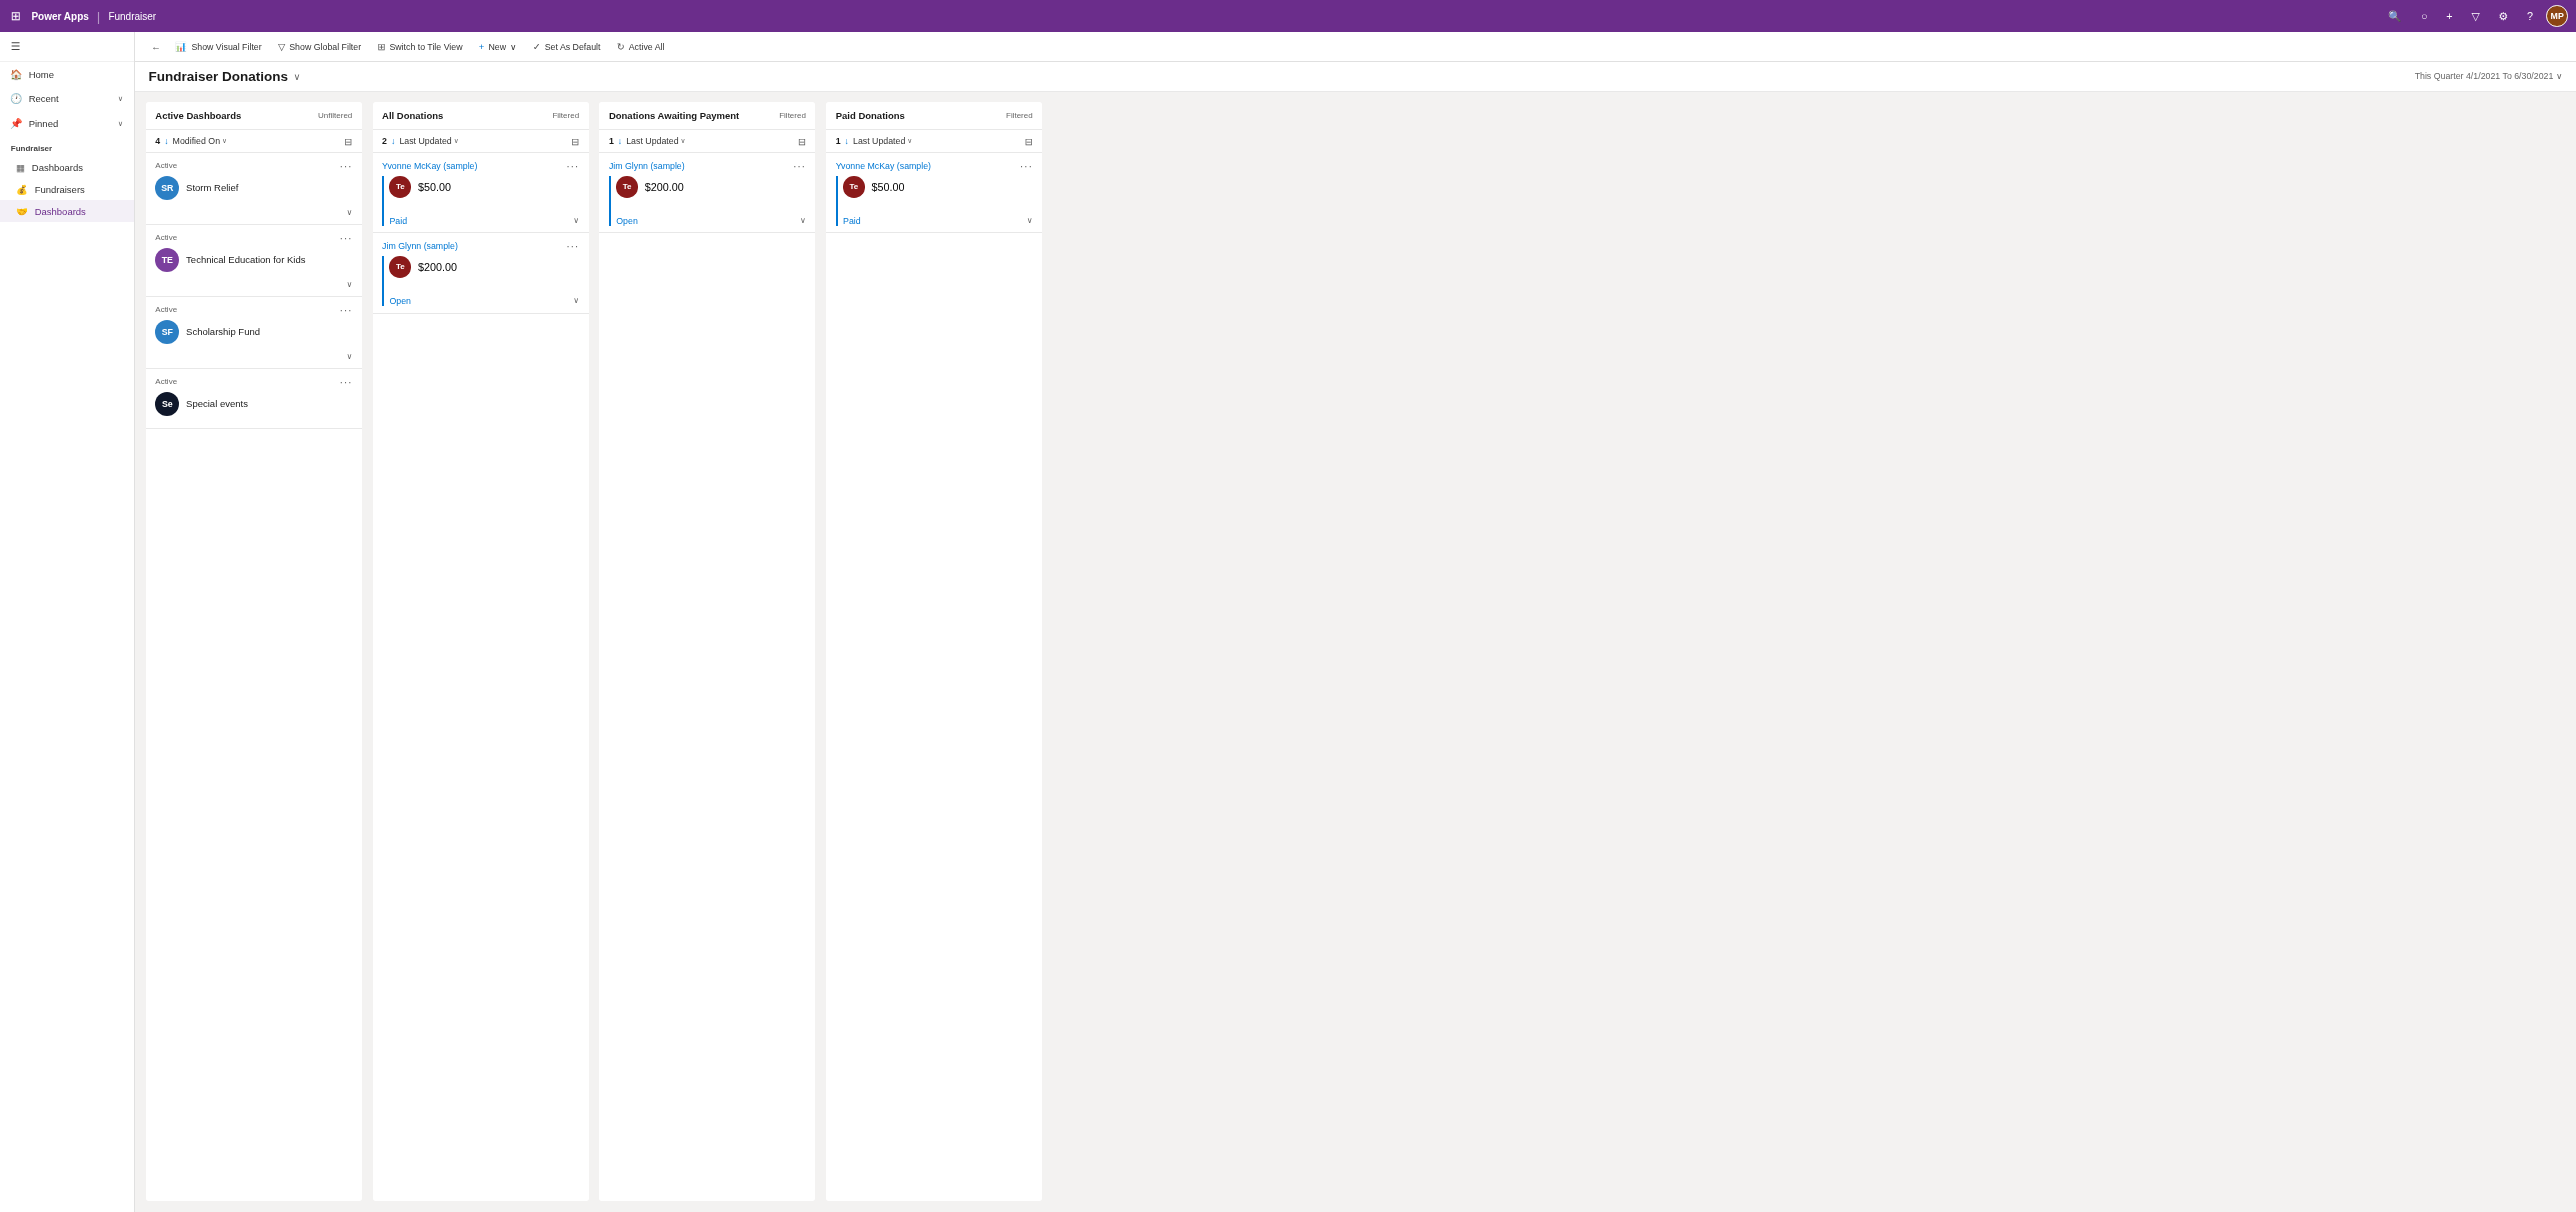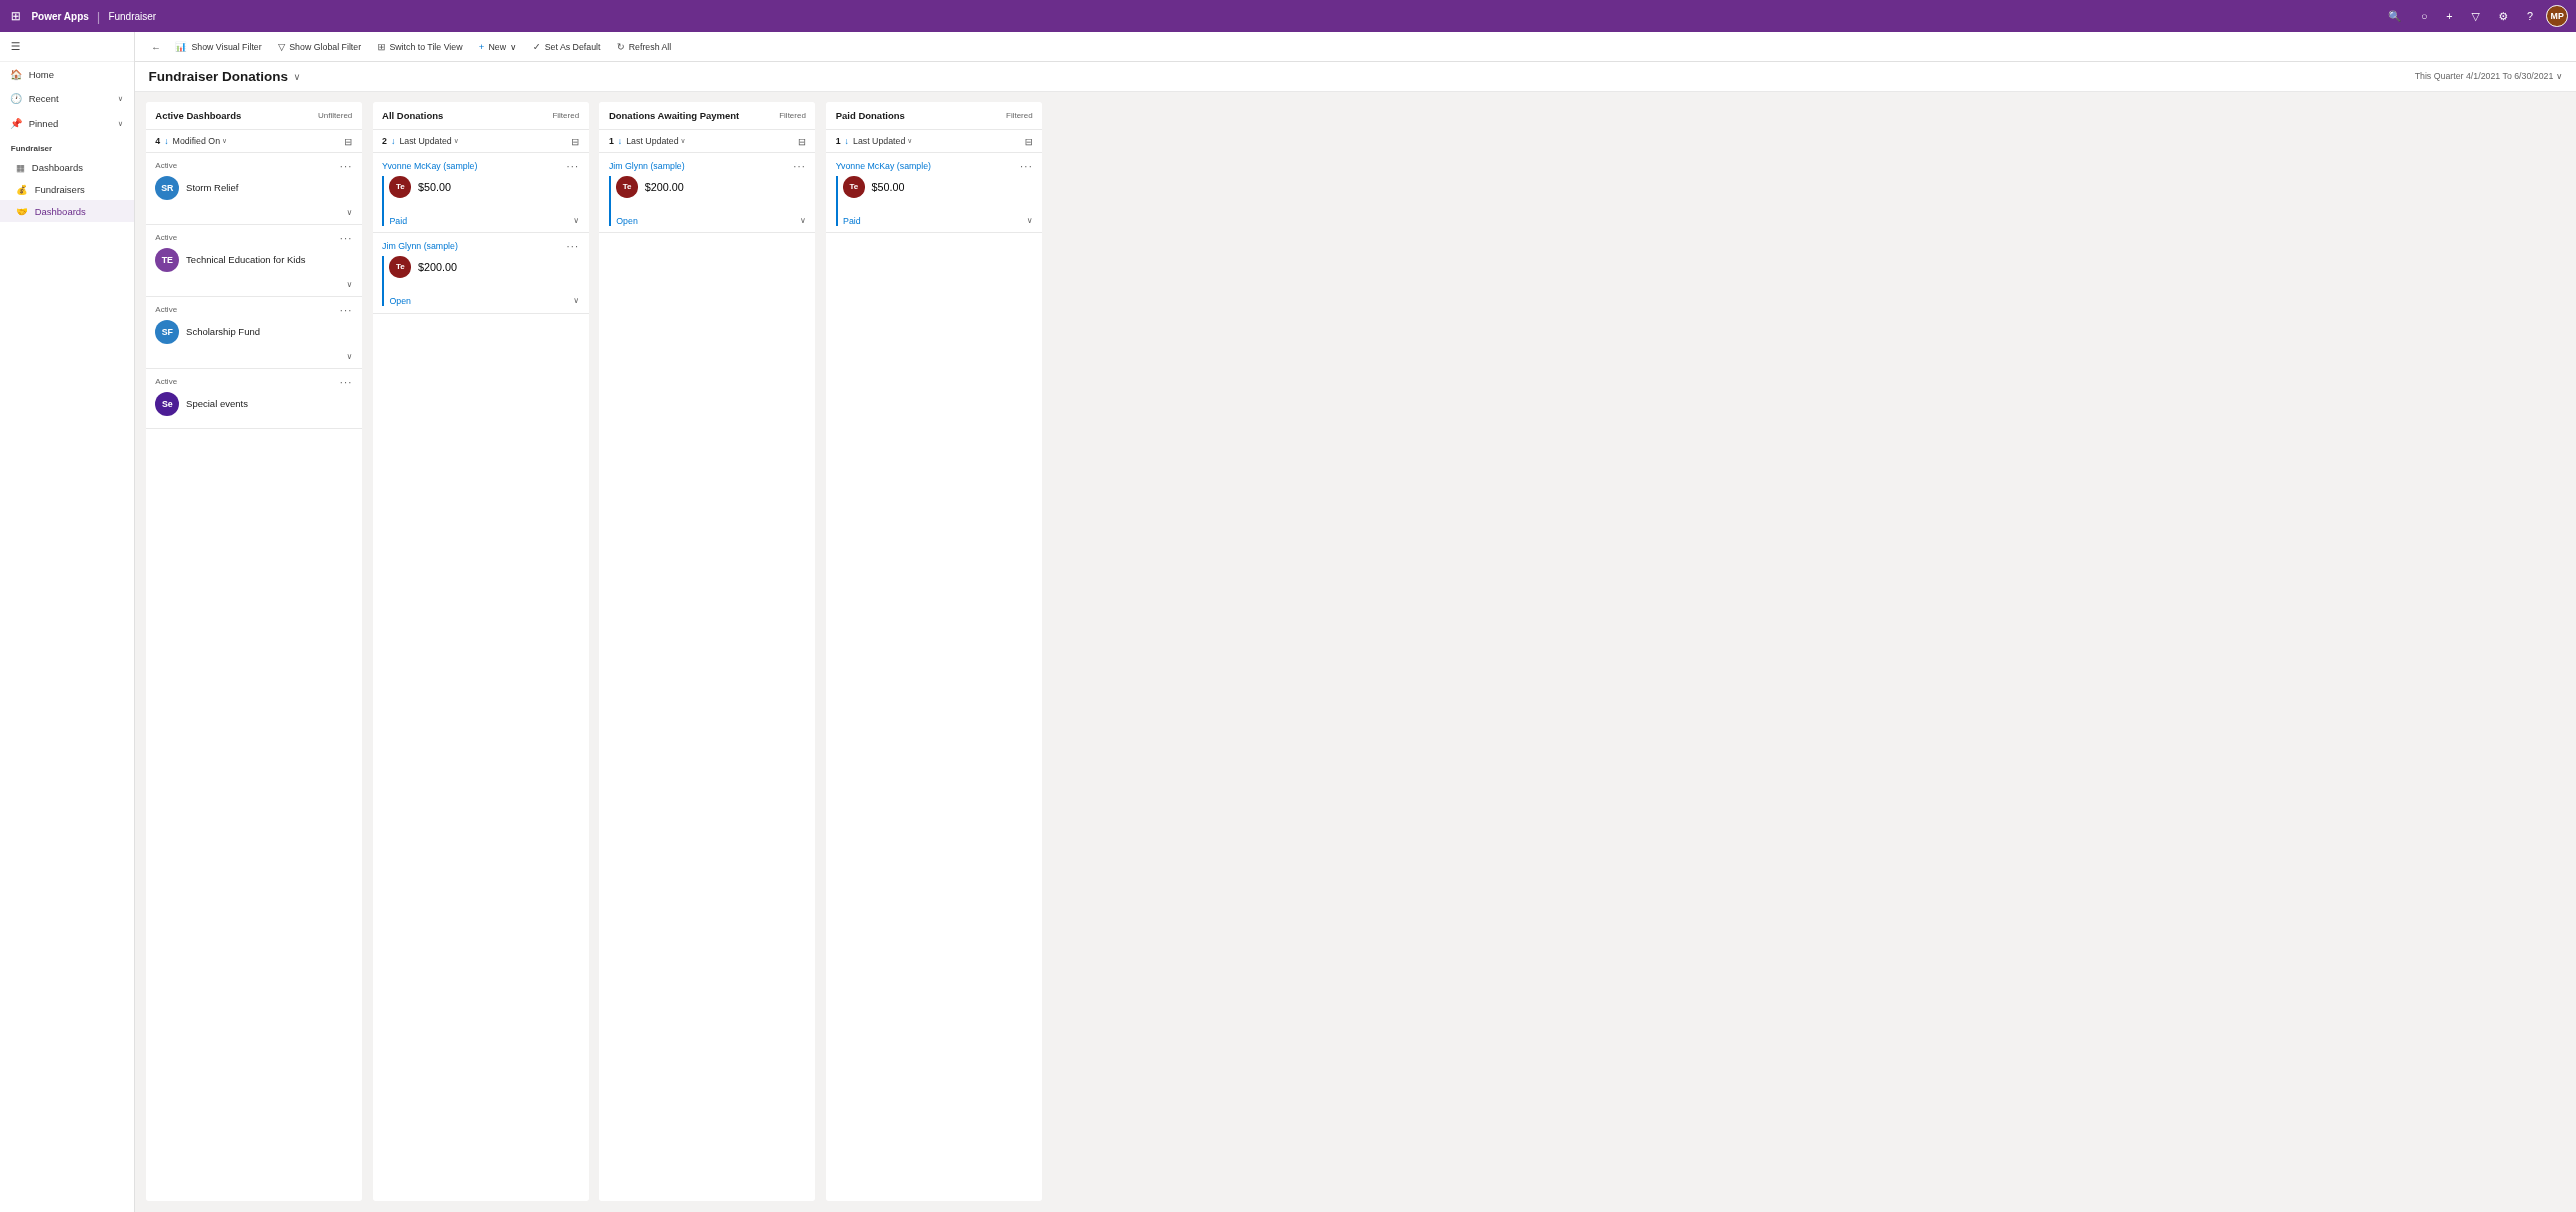--- a/index.html
+++ b/index.html
@@ -418,21 +418,21 @@
         <span>∨</span>
       </button>
 
       <button class="toolbar-btn">
         <span class="btn-icon">✓</span>
         <span>Set As Default</span>
       </button>
 
       <button class="toolbar-btn">
         <span class="btn-icon">↻</span>
-        <span>Refresh All</span>
+        <span>Active All</span>
       </button>
     </div>
 
     <div class="page-header">
       <div class="page-title-container">
         <span class="page-title">Fundraiser Donations</span>
         <span class="page-title-chevron">∨</span>
       </div>
       <div class="date-range">
         <span>This Quarter 4/1/2021 To 6/30/2021</span>
@@ -500,21 +500,21 @@
               <span class="card-expand">∨</span>
             </div>
           </div>
 
           <div class="kanban-card">
             <div class="card-status-row">
               <span class="card-status">Active</span>
               <span class="card-more">···</span>
             </div>
             <div class="card-main-row">
-              <div class="card-avatar" style="background:#4c1d95">Se</div>
+              <div class="card-avatar" style="background:#0f172a">Se</div>
               <span class="card-name">Special events</span>
             </div>
           </div>
         </div>
       </div>
 
       <div class="kanban-col">
         <div class="kanban-col-header">
           <span class="col-title">All Donations</span>
           <span class="col-filter-badge">Filtered</span>

